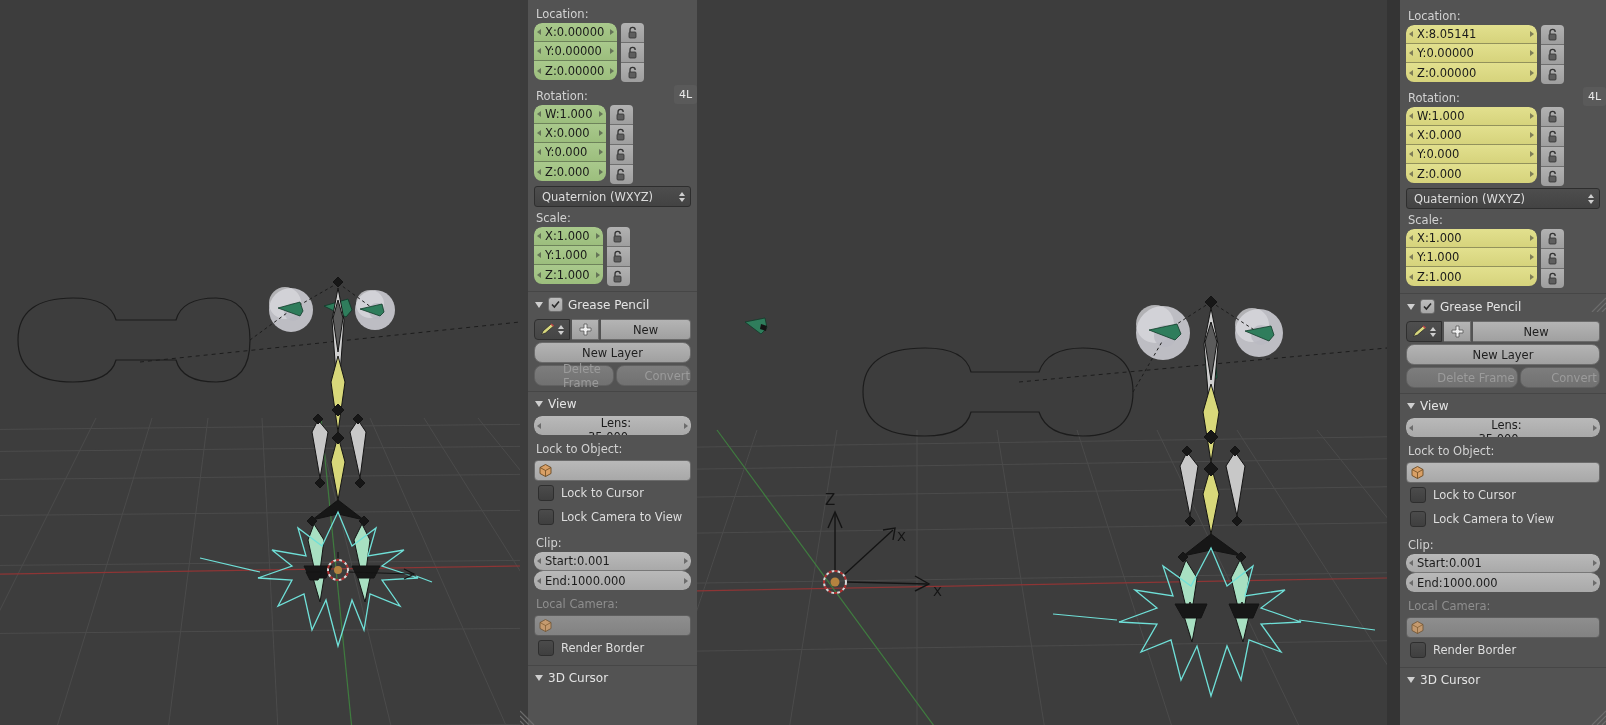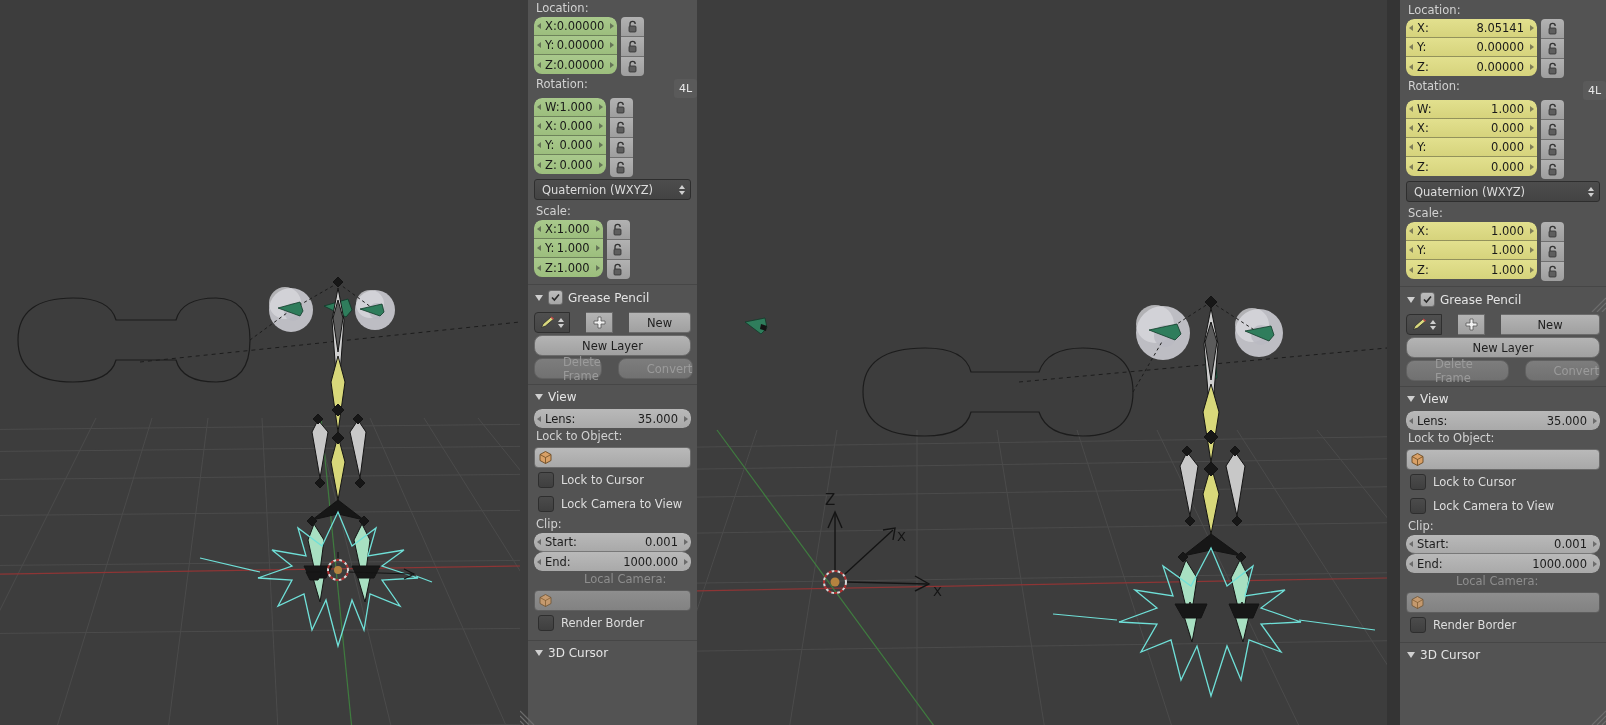--- a/index.html
+++ b/index.html
@@ -17,40 +17,40 @@
   
   .panel{position:absolute;top:0;height:725px;background:#535353;overflow:hidden;}
   #panel-left{left:520px;width:177px;}
   #panel-right{left:1387px;width:219px;}
   .panel-strip{position:absolute;left:0;top:0;width:8px;height:725px;background:#3c3c3c;}
   #panel-right .panel-strip{width:13px;background:#343434;}
   .pbody{position:absolute;top:0;bottom:0;overflow:hidden;}
   #panel-left .pbody{left:8px;width:169px;}
   #panel-right .pbody{left:13px;width:206px;}
 
-  .lbl{color:#d2d2d2;font-size:11.5px;line-height:13px;padding:2px 0 2px 8px;white-space:nowrap;}
-  .lbl.dim{color:#8e8e8e;margin-left:48px;}
+  .lbl{color:#d2d2d2;font-size:11.5px;line-height:13px;padding:8px 0 2px 8px;white-space:nowrap;}
+  .lbl.dim{color:#8e8e8e;}
 
   
   .fgrp{margin:0 0 0 6px;border-radius:8px;overflow:hidden;display:inline-block;}
   .row{display:flex;align-items:stretch;}
   .numfield{position:relative;display:flex;align-items:center;height:19px;box-sizing:border-box;
             padding:0 4px;color:#1a1a1a;font-size:11.5px;border-bottom:1px solid rgba(0,0,0,.35);}
   .numfield:last-child{border-bottom:none;}
   .green{background:linear-gradient(#a9c98c,#9cbe7d);}
   .yellow{background:linear-gradient(#e2e08e,#d6d37c);}
   .grey{background:linear-gradient(#b9b9b9,#a9a9a9);color:#1c1c1c;border-radius:9px;}
   .numfield .nm{flex:0 0 auto;padding-left:7px;}
-  .numfield .vl{flex:1 1 auto;text-align:right;padding-right:9px;}
+  .numfield .vl{flex:1 1 auto;padding-right:9px;}
   .arrL,.arrR{position:absolute;top:50%;transform:translateY(-50%);width:0;height:0;opacity:.55;}
   .arrL{left:3px;border-top:3.5px solid transparent;border-bottom:3.5px solid transparent;border-right:4px solid #333;}
   .arrR{right:3px;border-top:3.5px solid transparent;border-bottom:3.5px solid transparent;border-left:4px solid #333;}
   .rnd-t{border-top-left-radius:8px;border-top-right-radius:8px;}
   .rnd-b{border-bottom-left-radius:8px;border-bottom-right-radius:8px;}
-  .rnd-all{border-radius:8px;}
+  .rnd-all{border-radius:8px;flex-direction:column;}
 
   
   .lockcol{display:flex;flex-direction:column;margin-left:4px;border-radius:4px;overflow:hidden;}
   .lockbtn{width:23px;height:19px;background:linear-gradient(#b2b2b2,#9e9e9e);
            border-bottom:1px solid #6f6f6f;display:flex;align-items:center;justify-content:center;}
   .lockbtn:last-child{border-bottom:none;}
   .fourL{width:23px;height:19px;background:#5a5a5a;color:#e8e8e8;font-size:11px;
          display:flex;align-items:center;justify-content:center;border-radius:3px;}
 
   
@@ -65,21 +65,21 @@
 
   
   .sect{display:flex;align-items:center;gap:5px;padding:5px 0 5px 7px;border-top:1px solid #464646;margin-top:5px;}
   .tri{width:0;height:0;border-left:4.5px solid transparent;border-right:4.5px solid transparent;border-top:6px solid #cfcfcf;}
   .sect .t{font-size:12px;color:#e4e4e4;}
   .chk{width:13px;height:13px;border-radius:3px;background:linear-gradient(#bdbdbd,#a6a6a6);
        border:1px solid #6d6d6d;display:flex;align-items:center;justify-content:center;}
   .chk svg{display:block;}
 
   
-  .btnrow{display:flex;gap:16px;margin:2px 6px 0 6px;}
+  .btnrow{display:flex;gap:2px;margin:2px 6px 0 6px;}
   .btn{flex:1 1 auto;height:19px;background:linear-gradient(#b4b4b4,#a0a0a0);border:1px solid #6b6b6b;
        border-radius:8px;color:#1e1e1e;font-size:11.5px;display:flex;align-items:center;justify-content:center;}
   .btn.disabled{background:linear-gradient(#7d7d7d,#717171);color:#9b9b9b;border-color:#616161;padding-left:28px;}
   .gpicon{width:34px;height:19px;background:linear-gradient(#4f4f4f,#454545);border:1px solid #2f2f2f;
           border-radius:4px 0 0 4px;display:flex;align-items:center;justify-content:center;gap:1px;flex:0 0 auto;}
   .gpplus{width:26px;height:19px;background:linear-gradient(#b4b4b4,#a0a0a0);border:1px solid #6b6b6b;
           border-left:none;display:flex;align-items:center;justify-content:center;flex:0 0 auto;}
   .gpnew{flex:1 1 auto;height:19px;background:linear-gradient(#b4b4b4,#a0a0a0);border:1px solid #6b6b6b;
          border-left:none;border-radius:0 4px 4px 0;color:#1e1e1e;display:flex;align-items:center;justify-content:center;}
 

